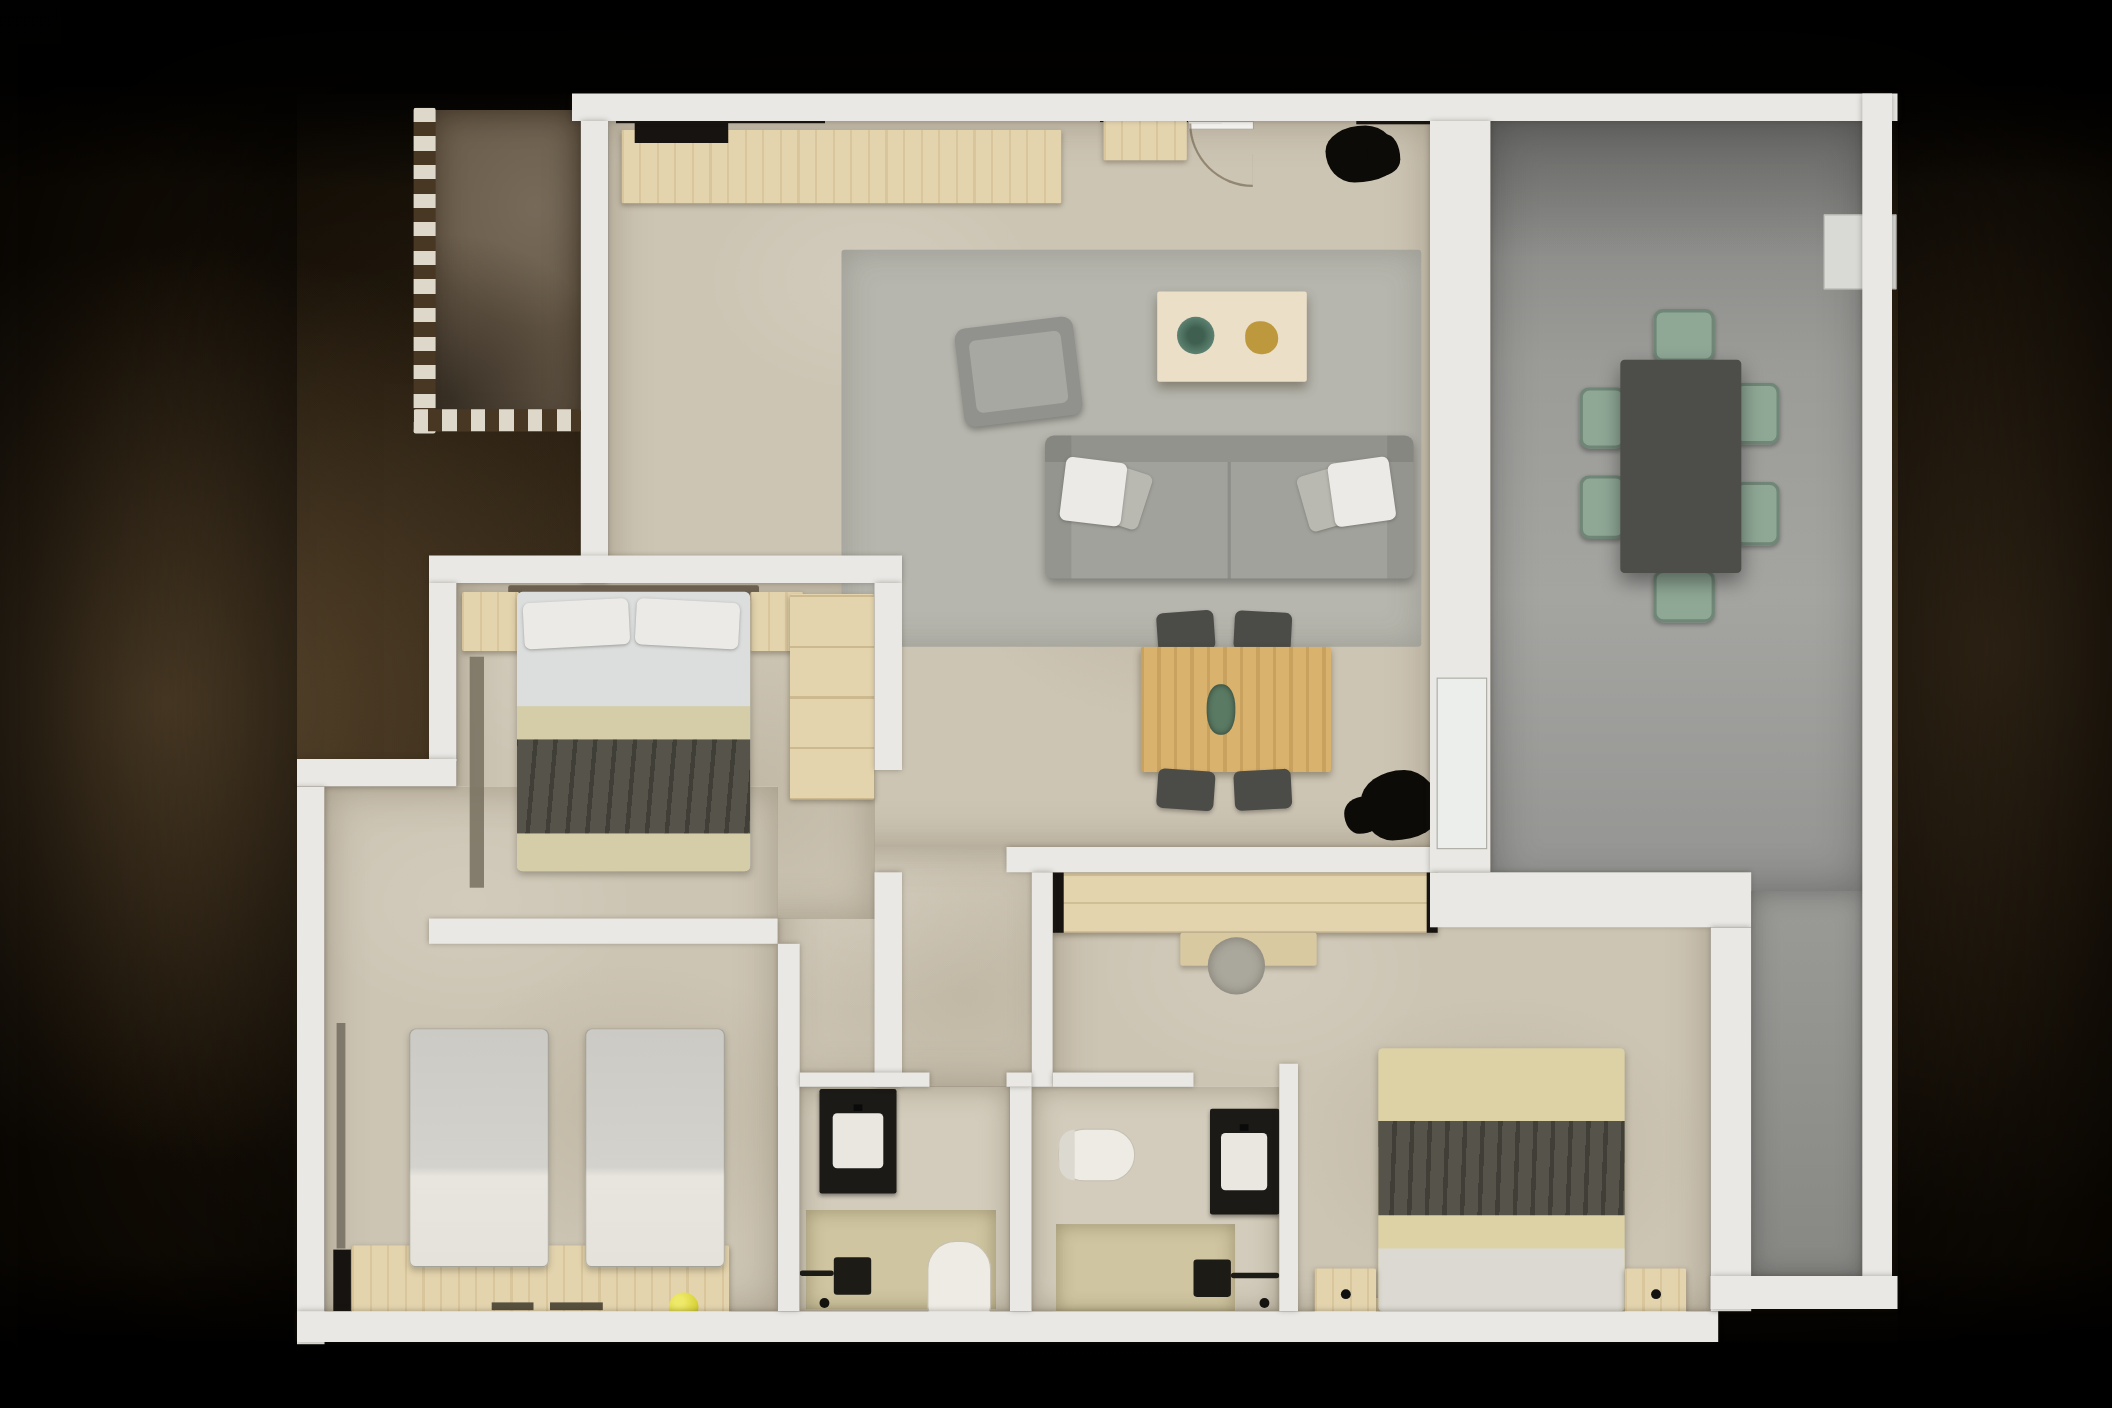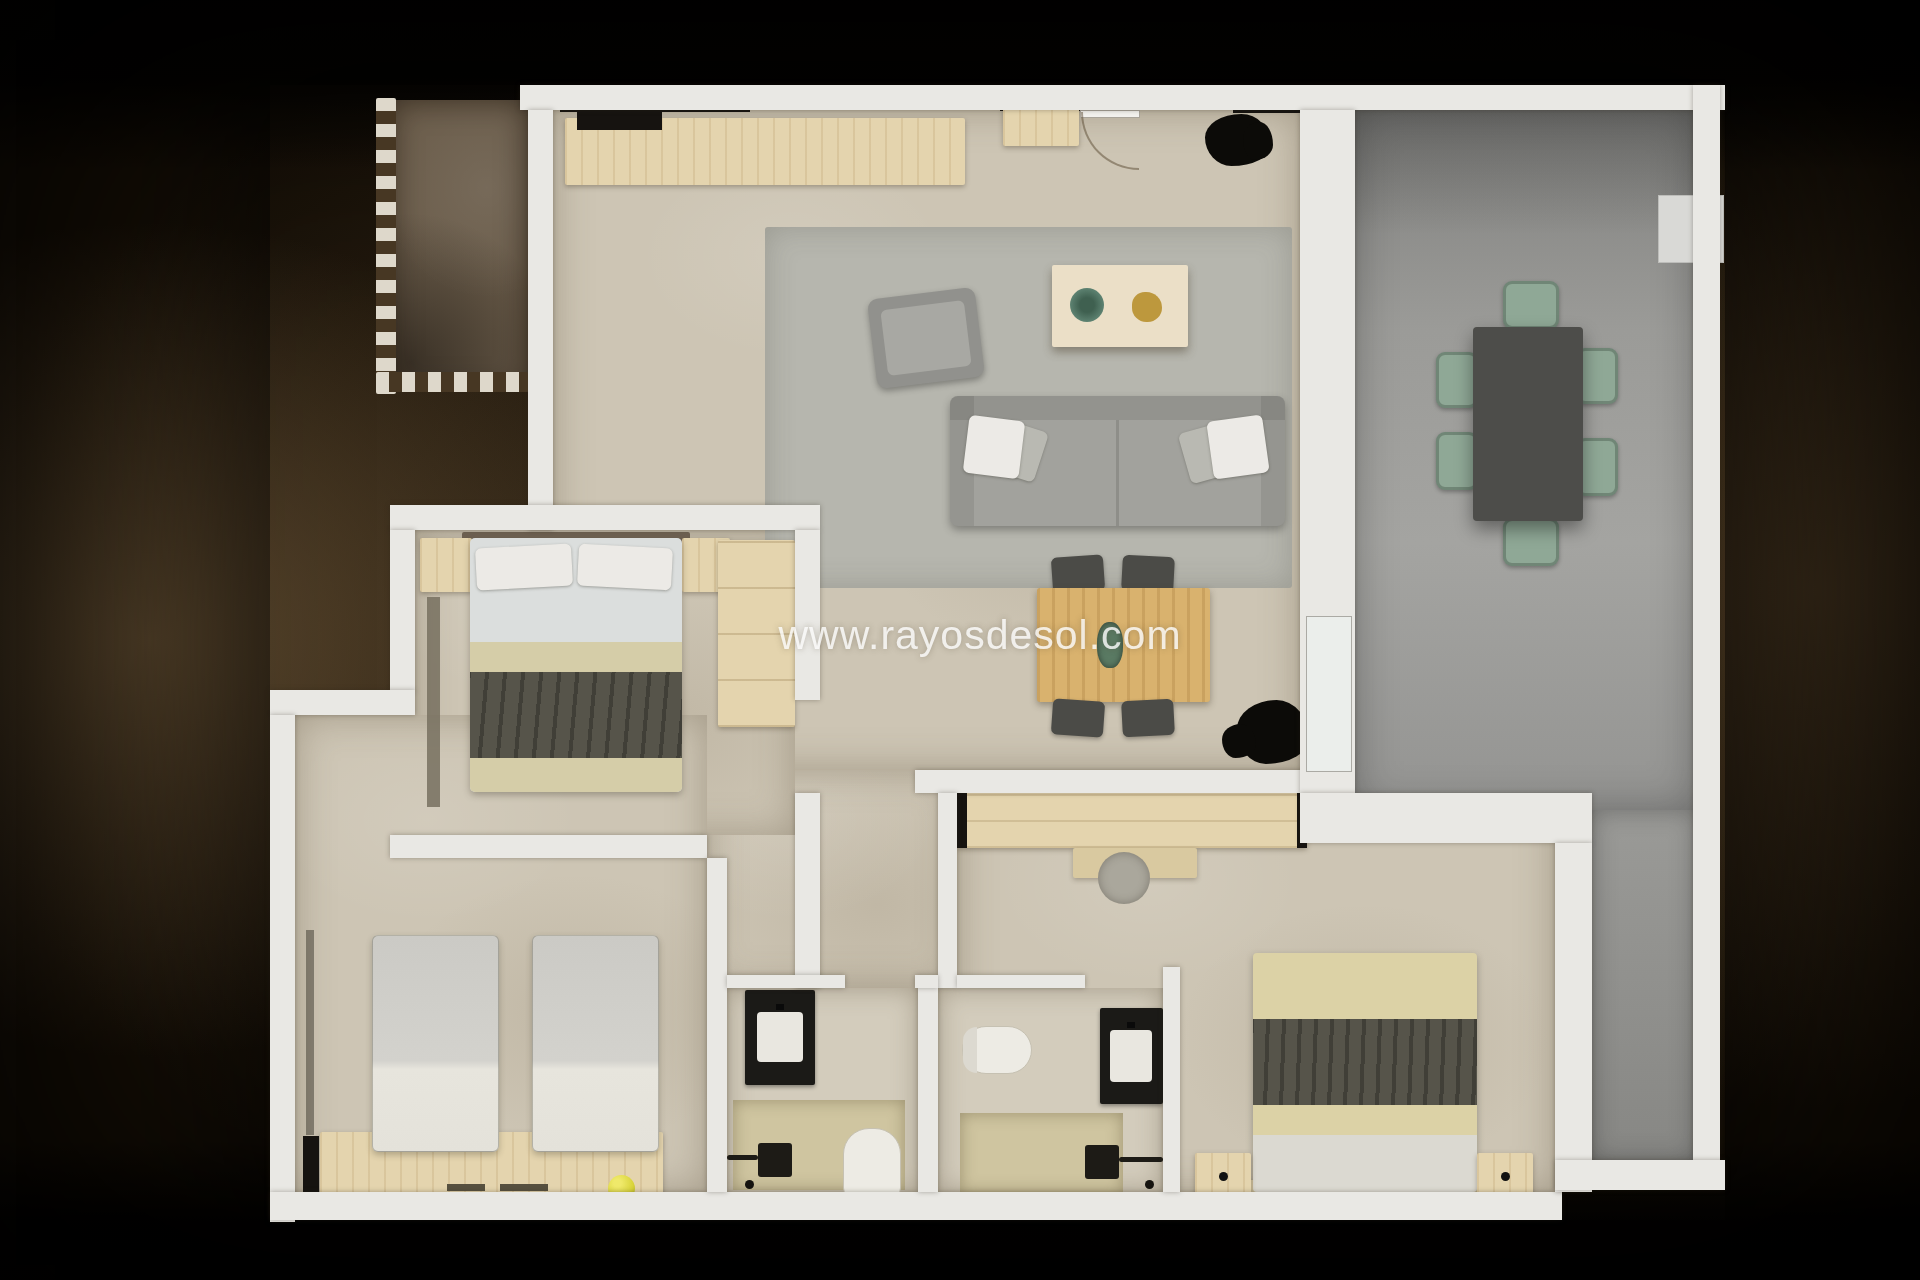--- a/index.html
+++ b/index.html
@@ -205,14 +205,13 @@
     <div class="abs wall" style="left:1693px;top:85px;width:27px;height:1075px"></div>
     <div class="abs wall" style="left:727px;top:975px;width:118px;height:13px"></div>
     <div class="abs wall" style="left:915px;top:975px;width:23px;height:13px"></div>
     <div class="abs wall" style="left:957px;top:975px;width:128px;height:13px"></div>
     <div class="abs wall" style="left:1555px;top:1160px;width:170px;height:30px"></div>
 
     <div class="abs" style="left:376px;top:98px;width:20px;height:296px;background:repeating-linear-gradient(180deg,#ded8cb 0 13px,#473723 13px 26px);border-radius:2px"></div>
     <div class="abs" style="left:376px;top:372px;width:152px;height:20px;background:repeating-linear-gradient(90deg,#ded8cb 0 13px,#473723 13px 26px);border-radius:2px"></div>
   </div>
 
-  <div class="abs watermark" style="left:980px;top:612px;transform:translateX(-50%)">www.rayosdesol.com</div>
 </div>
 
 </body></html>

